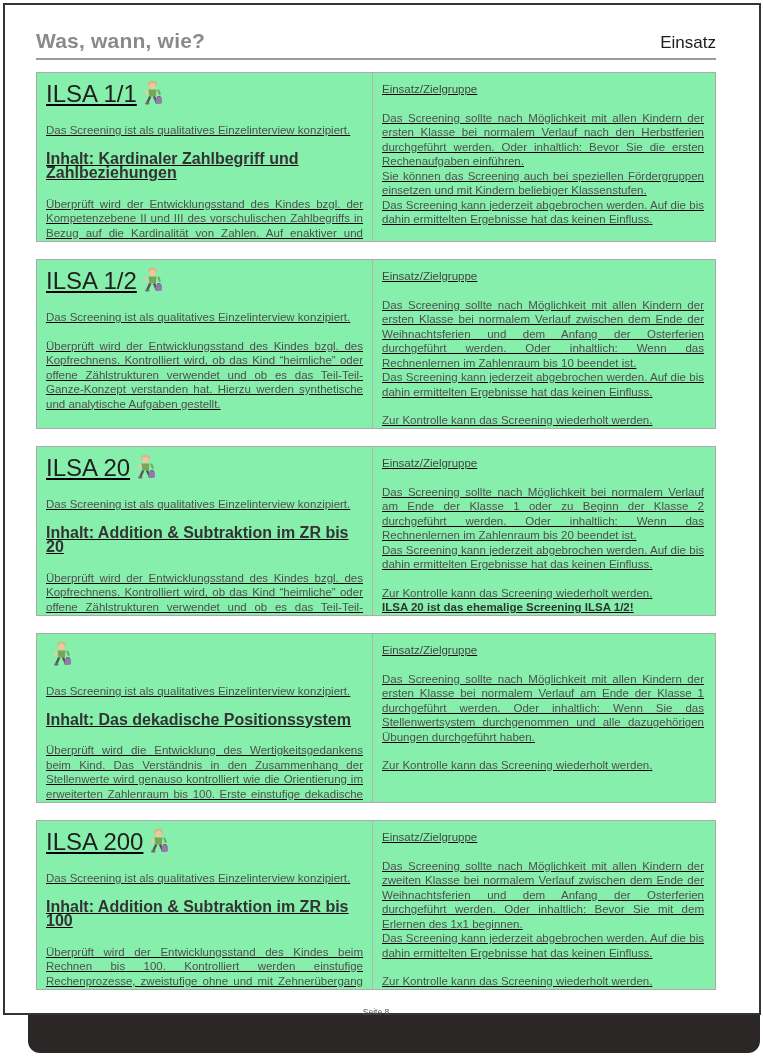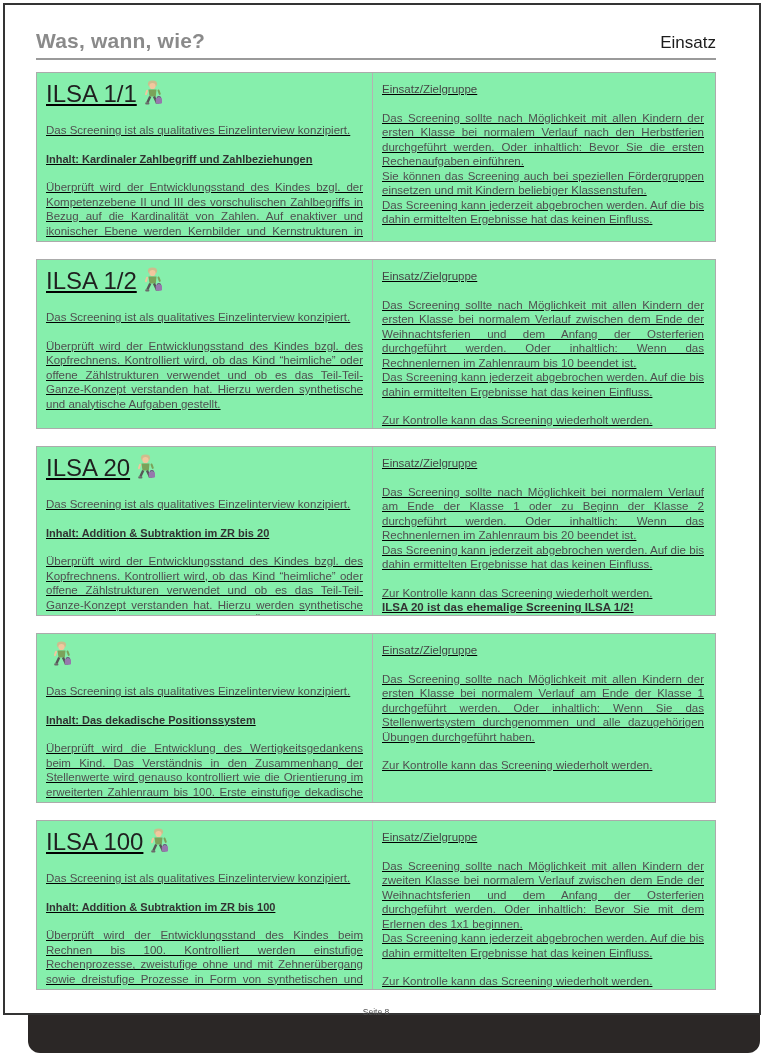--- a/index.html
+++ b/index.html
@@ -16,21 +16,21 @@
   .card{display:flex;box-sizing:border-box;border:1px solid #ababab;height:170px;
         margin-bottom:17px;overflow:hidden;background:#86efac;text-decoration:underline;}
   .card:last-child{height:163px;margin-bottom:0;}
   .card-left{width:336px;box-sizing:border-box;padding:6px 9px 4px 9px;
              border-right:1px solid #b3b3b3;}
   .card-right{flex:1;box-sizing:border-box;padding:9px 11px 4px 9px;}
   .title-row{display:flex;align-items:flex-start;height:32px;}
   .card-title{font-size:24px;color:#1f1f1f;line-height:30px;white-space:nowrap;}
   .kid{width:22px;height:26px;margin-left:5px;margin-top:1px;flex:0 0 auto;}
   .intro{font-size:11.5px;color:#4f4f4f;line-height:14.5px;margin-top:12px;}
-  .inhalt{font-size:11px;font-weight:bold;color:#333;line-height:14.5px;margin-top:14px;}
+  .inhalt{font-size:16px;font-weight:bold;color:#333;line-height:14.5px;margin-top:14px;}
   .desc{font-size:11.5px;color:#4f4f4f;line-height:14.5px;margin-top:14px;text-align:justify;}
   .ez-heading{font-size:11.5px;color:#454545;line-height:14.5px;}
   .ez-p{font-size:11.5px;color:#4f4f4f;line-height:14.5px;text-align:justify;margin:0;}
   .first-p{margin-top:14px;}
   .gap{margin-top:14px;}
   .strong{font-weight:bold;color:#333;}
   .u{text-decoration:underline;}
   .page-footer{text-align:center;font-size:8.5px;color:#4f4f4f;margin-top:6px;}
   p,div{-webkit-font-smoothing:antialiased;}
 </style>
@@ -163,21 +163,21 @@
       <div class="card-right">
         <div class="ez-heading">Einsatz/Zielgruppe</div>
         <p class="ez-p first-p">Das Screening sollte nach Möglichkeit mit allen Kindern der ersten Klasse bei normalem Verlauf am Ende der Klasse 1 durchgeführt werden. Oder inhaltlich: Wenn Sie das Stellenwertsystem durchgenommen und alle dazugehörigen Übungen durchgeführt haben.</p>
         <p class="ez-p gap">Zur Kontrolle kann das Screening wiederholt werden.</p>
       </div>
     </div>
 
     <div class="card">
       <div class="card-left">
         <div class="title-row">
-          <span class="card-title">ILSA 100</span>
+          <span class="card-title">ILSA 200</span>
           <svg class="kid" viewBox="0 0 22 26">
             <ellipse cx="10.5" cy="3.8" rx="4.6" ry="3.4" fill="#cdbd8d"></ellipse>
             <circle cx="10.5" cy="6" r="3.1" fill="#f2c79e"></circle>
             <path d="M6.5 9.5 L14.5 9.5 L13.8 16.5 L7.5 16.5 Z" fill="#7ba35a"></path>
             <rect x="4.4" y="9.8" width="2" height="5.6" rx="1" fill="#f2c79e" transform="rotate(18 5.4 9.8)"></rect>
             <rect x="15.2" y="9.6" width="2" height="5.6" rx="1" fill="#7ba35a" transform="rotate(-20 16.2 9.6)"></rect>
             <path d="M8.2 16.5 L5.4 22.6" stroke="#565656" stroke-width="2.4"></path>
             <path d="M12 16.5 L14.6 22" stroke="#565656" stroke-width="2.4"></path>
             <rect x="3.2" y="22.2" width="4.2" height="2.2" rx="1" fill="#6a6a6a"></rect>
             <rect x="13.4" y="21.6" width="4.2" height="2.2" rx="1" fill="#6a6a6a"></rect>

